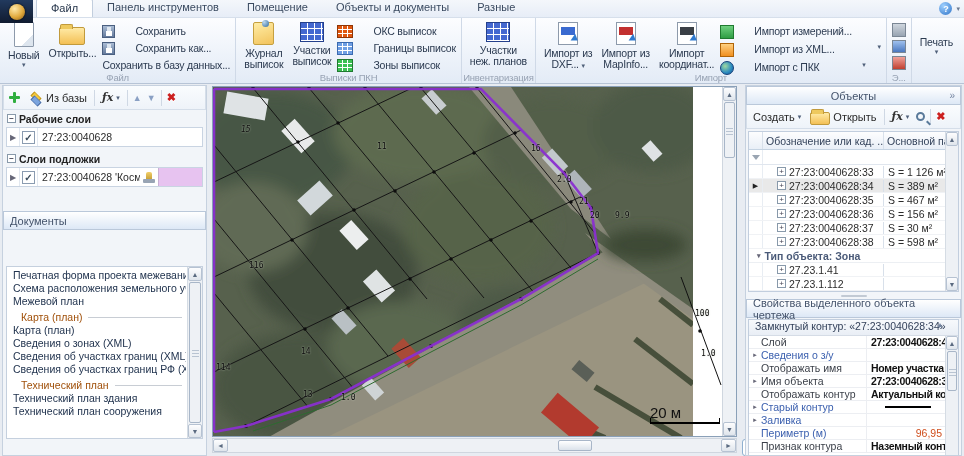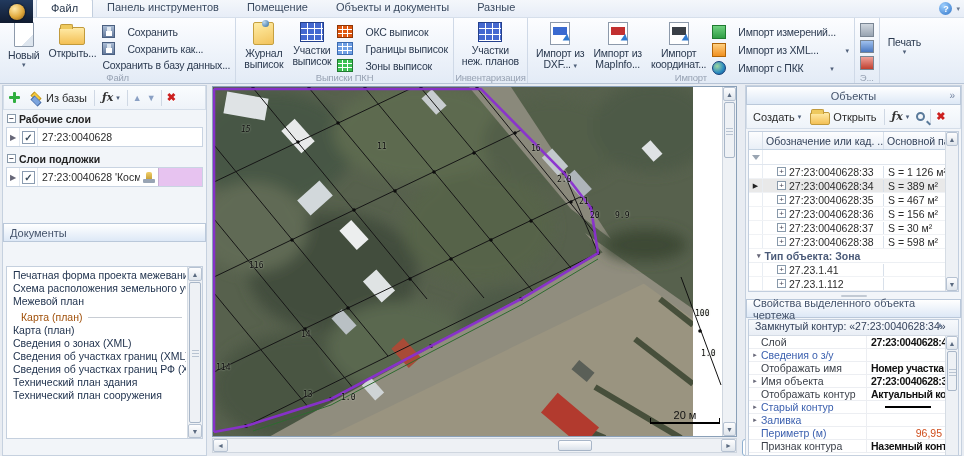--- a/index.html
+++ b/index.html
@@ -15,21 +15,21 @@
   .helpzone{position:absolute;right:4px;top:2px;display:flex;align-items:center;gap:4px}
   .help-ic{width:13px;height:13px;border-radius:50%;background:radial-gradient(circle at 35% 30%,#9fd0ff,#2f74c8);color:#fff;font-size:9px;font-weight:bold;display:flex;align-items:center;justify-content:center}
   .tiny-arr{font-size:7px;color:#6a7a90}
 
   .rbody{position:absolute;left:0;top:18px;right:0;height:66px;background:linear-gradient(#fcfdff,#eef3fa 55%,#e3ebf6);border-bottom:1px solid #b7c4d6;display:flex;align-items:stretch;letter-spacing:-.2px}
   .rgroup{position:relative;border-right:1px solid #cfd9e7;padding:2px 5px 13px 5px;display:flex;gap:3px}
   .glabel{position:absolute;bottom:0;left:0;right:0;text-align:center;font-size:9.5px;color:#97a2b3;white-space:nowrap;overflow:hidden}
   .bigbtn{display:flex;flex-direction:column;align-items:center;justify-content:flex-start;padding:2px 3px 0 3px;text-align:center;font-size:10.5px;line-height:11px;color:#2b3a50;border-radius:3px;cursor:default;white-space:nowrap}
   .bigbtn .ic{margin-bottom:3px}
   .smallcol{display:flex;flex-direction:column;justify-content:flex-start;gap:4px;padding-top:5px;font-size:10.5px;color:#2b3a50}
-  .smallbtn{display:flex;align-items:center;gap:12px;white-space:nowrap;cursor:default}
+  .smallbtn{display:flex;align-items:flex-start;gap:20px;white-space:nowrap;cursor:default}
   .arr{font-size:7px;color:#50607a;line-height:7px}
 
   
   .ic{display:inline-block;position:relative}
   .ic-page{width:20px;height:25px;background:linear-gradient(135deg,#fff 72%,#dde5ee 72%);border:1px solid #8d9aab;border-radius:1px}
   .ic-folder{width:26px;height:18px;background:linear-gradient(#ffeaa6,#f3c055);border:1px solid #c19a3c;border-radius:2px;margin-top:5px}
   .ic-folder::before{content:"";position:absolute;top:-4px;left:0;width:11px;height:4px;background:#eec95e;border:1px solid #c19a3c;border-bottom:none;border-radius:2px 2px 0 0}
   .ic-db::after{content:"";position:absolute;right:-3px;bottom:-2px;width:9px;height:12px;background:linear-gradient(#b98fe0,#8a55c0);border:1px solid #6a3a9a;border-radius:4px/3px}
   .ic-floppy{width:13px;height:13px;background:linear-gradient(#a9bbd4,#647a9c);border:1px solid #4a5f80}
   .ic-floppy::before{content:"";position:absolute;left:3px;bottom:1px;width:6px;height:5px;background:#fff}
@@ -82,36 +82,36 @@
   .panel-l{position:absolute;left:2px;top:85px;width:205px;bottom:0;background:#f2f5f9;border:1px solid #c6d1df}
   .lsec{font-weight:bold;color:#222;padding:3px 2px 2px 16px;position:relative;font-size:10.5px}
   .lsec .expbox{position:absolute;left:4px;top:4px}
   .lrow{display:flex;align-items:stretch;height:20px;border:1px solid #c9d4e2;background:#fff;margin:0 3px}
   .lrow>*{display:flex;align-items:center;justify-content:center}
   .lrow .c-arr{width:13px;border-right:1px solid #e2e8f0;color:#667;font-size:8px}
   .lrow .c-chk{width:18px;border-right:1px solid #e2e8f0}
   .lrow .c-val{flex:1;justify-content:flex-start;padding-left:4px;white-space:nowrap;overflow:hidden;font-size:10.5px}
   .lrow .c-ic{width:18px}
   .lrow .c-sw{width:44px;border-left:1px solid #c9b0d4}
-  .docs-hdr{margin-top:36px}
+  .docs-hdr{margin-top:24px}
   .docs-box{position:absolute;left:3px;right:3px;top:180px;bottom:16px;background:#fff;border:1px solid #c5d0de;overflow:hidden}
   .doclist{position:absolute;left:0;top:2px;right:16px;bottom:0;line-height:13px;font-size:10.5px}
   .docsec{color:#a0500a;padding-left:14px;display:flex;align-items:center;gap:6px;white-space:nowrap;margin-top:3px}
   .docsec::after{content:"";flex:1;height:1px;background:#c8cdd4;margin-right:4px}
   .docitem{color:#22344f;padding-left:6px;white-space:nowrap;overflow:hidden;cursor:default}
   .vscroll{position:absolute;right:0;top:0;bottom:0;width:15px;background:#eef1f5;border-left:1px solid #d5dce4;display:flex;flex-direction:column}
   .sb-btn{height:14px;background:linear-gradient(#fdfdfe,#dfe5ec);border:1px solid #b6c2d2;color:#5a6a80;font-size:7px;display:flex;align-items:center;justify-content:center;border-radius:2px}
   .sb-thumb{background:linear-gradient(90deg,#fff,#dbe2ea);border:1px solid #a8b6c8;border-radius:2px;margin:1px;background-image:repeating-linear-gradient(to bottom,transparent 0 2px,#b9c4d2 2px 3px);background-size:7px 9px;background-repeat:no-repeat;background-position:center}
   .sb-fill{flex:1}
 
   
   .map{position:absolute;left:212px;top:86px;width:525px;height:351px;border:1px solid #8aa0b8;background:#fff;overflow:hidden}
   .map svg{position:absolute;left:0;top:0}
   .mlabel{position:absolute;font:8px "DejaVu Sans Mono",monospace;color:#0d0d0d;text-shadow:0 0 2px rgba(210,216,200,.8);white-space:nowrap}
-  .scalebar{position:absolute;right:16px;bottom:12px;width:70px;text-align:center;color:#111;font-size:11px}
+  .scalebar{position:absolute;right:16px;bottom:12px;width:70px;text-align:left;color:#111;font-size:15px}
   .scaleline{height:2px;background:#000;position:relative;margin-top:1px}
   .scaleline::before,.scaleline::after{content:"";position:absolute;top:-4px;width:1px;height:6px;background:#000}
   .scaleline::before{left:0}.scaleline::after{right:0}
   .map-vsb{position:absolute;right:0;top:0;bottom:0;width:14px;background:#eef1f5;border-left:1px solid #cfd6df;display:flex;flex-direction:column;z-index:4}
   .map-hsb{position:absolute;left:212px;top:438px;width:525px;height:15px;background:#eef1f5;border:1px solid #cfd6df;display:flex;align-items:stretch}
   .map-hsb .sb-btn{width:15px;height:100%}
   .hthumb{width:34px;margin:1px;background:linear-gradient(#fff,#dbe2ea);border:1px solid #a8b6c8;border-radius:2px}
   .globe-btn{position:absolute;left:742px;top:439px;width:23px;height:17px;background:#fff;border:1px solid #8fb0d0;border-radius:3px;display:flex;align-items:center;justify-content:center}
   .globe-ic{width:13px;height:13px;border-radius:50%;background:radial-gradient(circle at 35% 30%,#bfe0ff,#3a7ac8 60%,#1a4a8a);border:1px solid #14407a}
 
@@ -329,20 +329,21 @@
   <div class="docs-box">
     <div class="doclist">
       <div class="docitem">Печатная форма проекта межевания</div>
       <div class="docitem">Схема расположения земельного участка</div>
       <div class="docitem">Межевой план</div>
       <div class="docsec">Карта (план)</div>
       <div class="docitem">Карта (план)</div>
       <div class="docitem">Сведения о зонах (XML)</div>
       <div class="docitem">Сведения об участках границ (XML)</div>
       <div class="docitem">Сведения об участках границ РФ (XML)</div>
+      <div class="docsec">Технический план</div>
       <div class="docitem">Технический план здания</div>
       <div class="docitem">Технический план сооружения</div>
     </div>
     <div class="vscroll">
       <div class="sb-btn">▲</div>
       <div class="sb-thumb" style="flex:1"></div>
       <div class="sb-btn">▼</div>
     </div>
   </div>
 </div>
@@ -462,21 +463,21 @@
   </svg>
   <div>
       <span class="mlabel" style="left: 28px; top: 38px; font-style: italic;">15</span>
       <span class="mlabel" style="left: 164px; top: 55px;">11</span>
       <span class="mlabel" style="left: 36px; top: 174px;">116</span>
       <span class="mlabel" style="left: 318px; top: 57px;">16</span>
       <span class="mlabel" style="left: 344px; top: 88px;">2.0</span>
       <span class="mlabel" style="left: 366px; top: 110px;">21</span>
       <span class="mlabel" style="left: 377px; top: 124px;">20</span>
       <span class="mlabel" style="left: 402px; top: 124px;">9.9</span>
-      <span class="mlabel" style="left: 88px; top: 243px;">14</span>
+      <span class="mlabel" style="left: 88px; top: 260px;">14</span>
       <span class="mlabel" style="left: 3px; top: 276px;">114</span>
       <span class="mlabel" style="left: 90px; top: 303px;">13</span>
       <span class="mlabel" style="left: 128px; top: 306px;">1.0</span>
       <span class="mlabel" style="left: 482px; top: 222px;">100</span>
       <span class="mlabel" style="left: 488px; top: 262px;">1.0</span>
     </div>
   <div class="scalebar">
     <div>20 м</div>
     <div class="scaleline"></div>
   </div>

